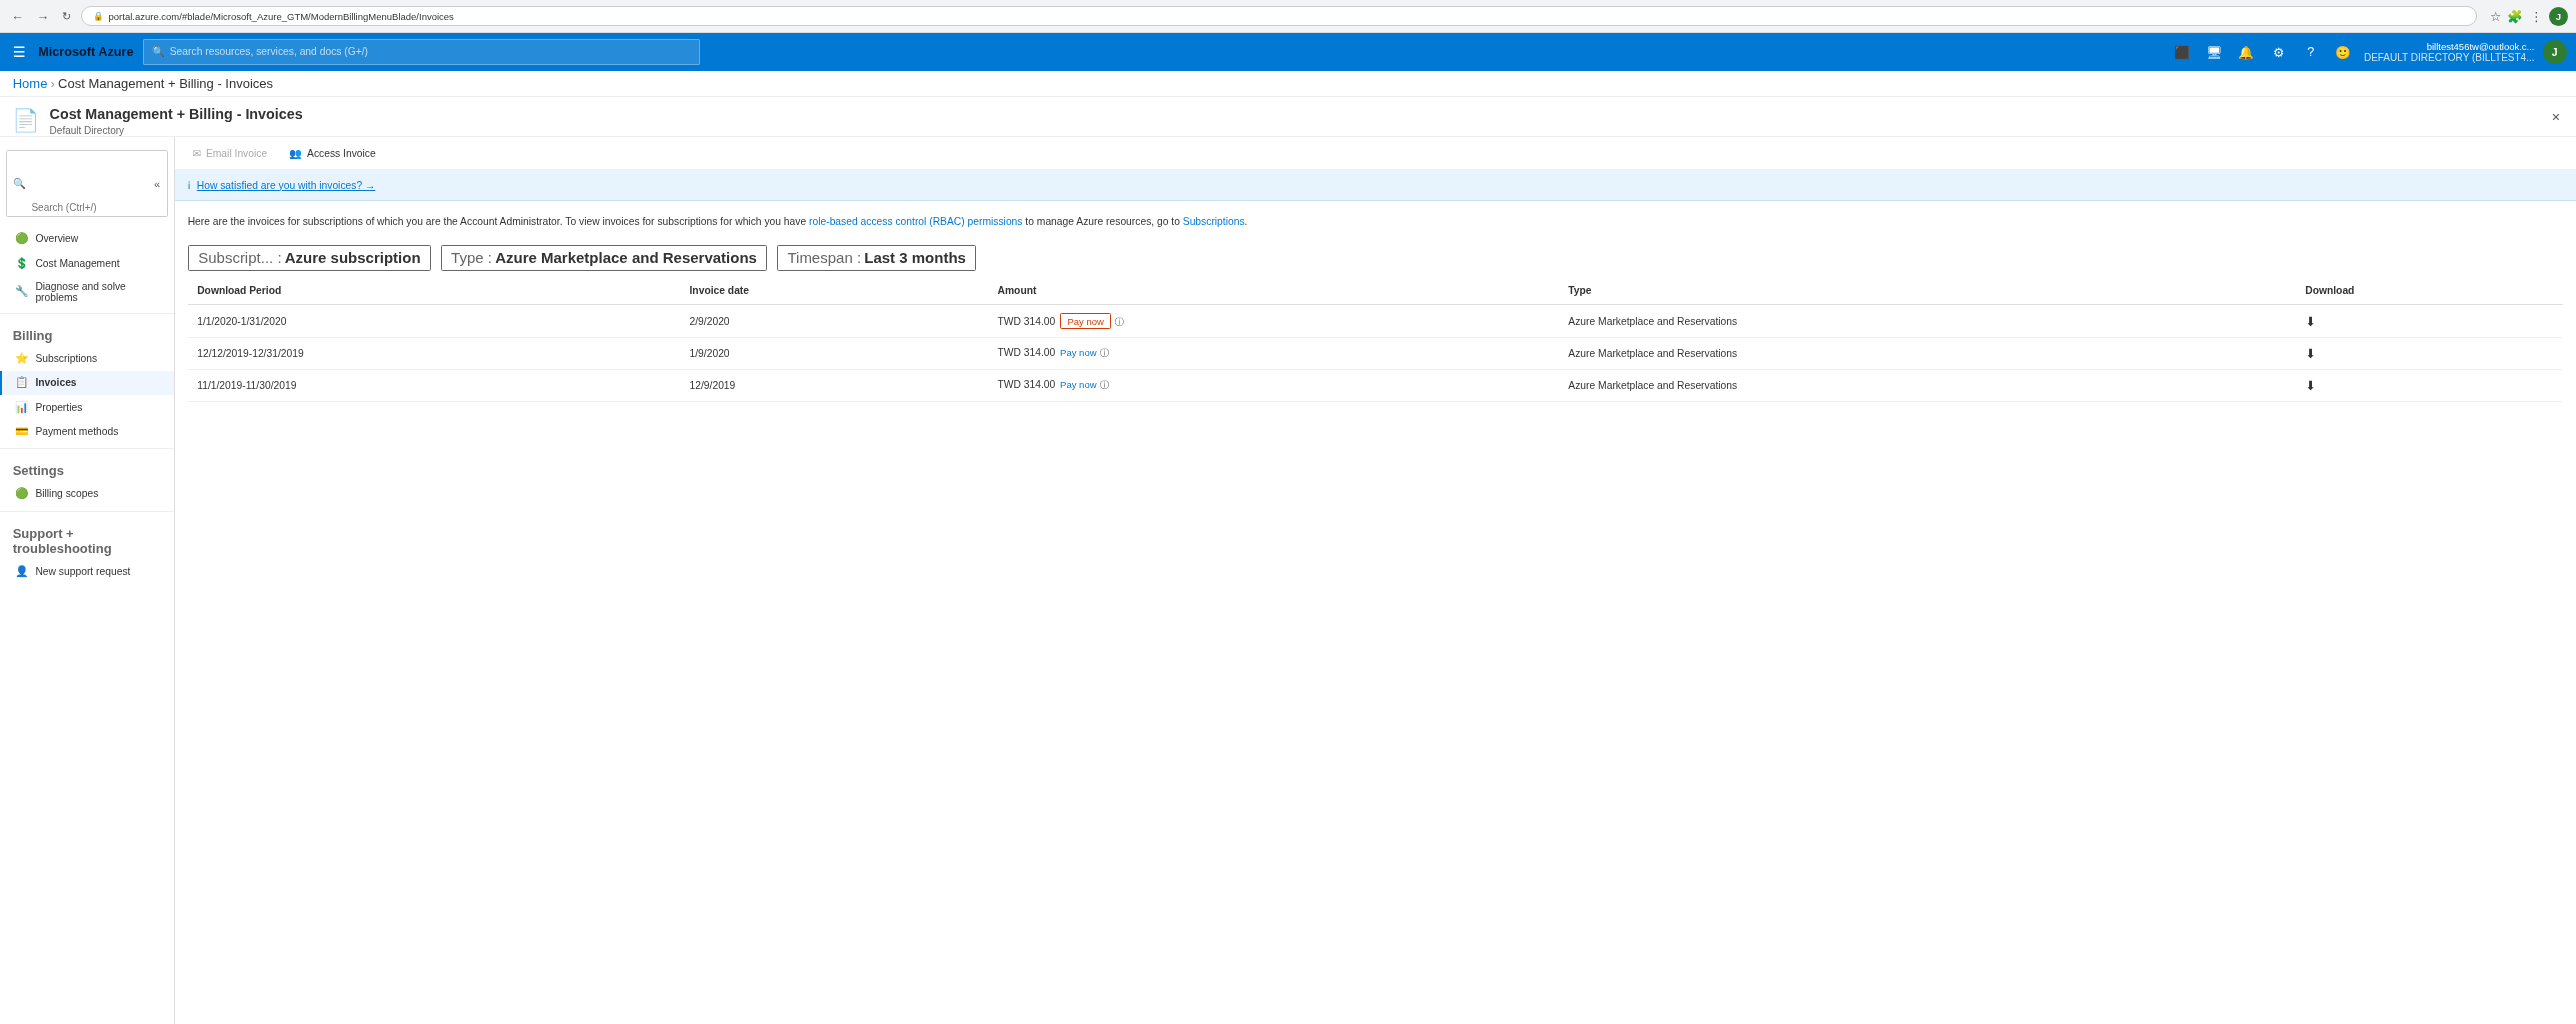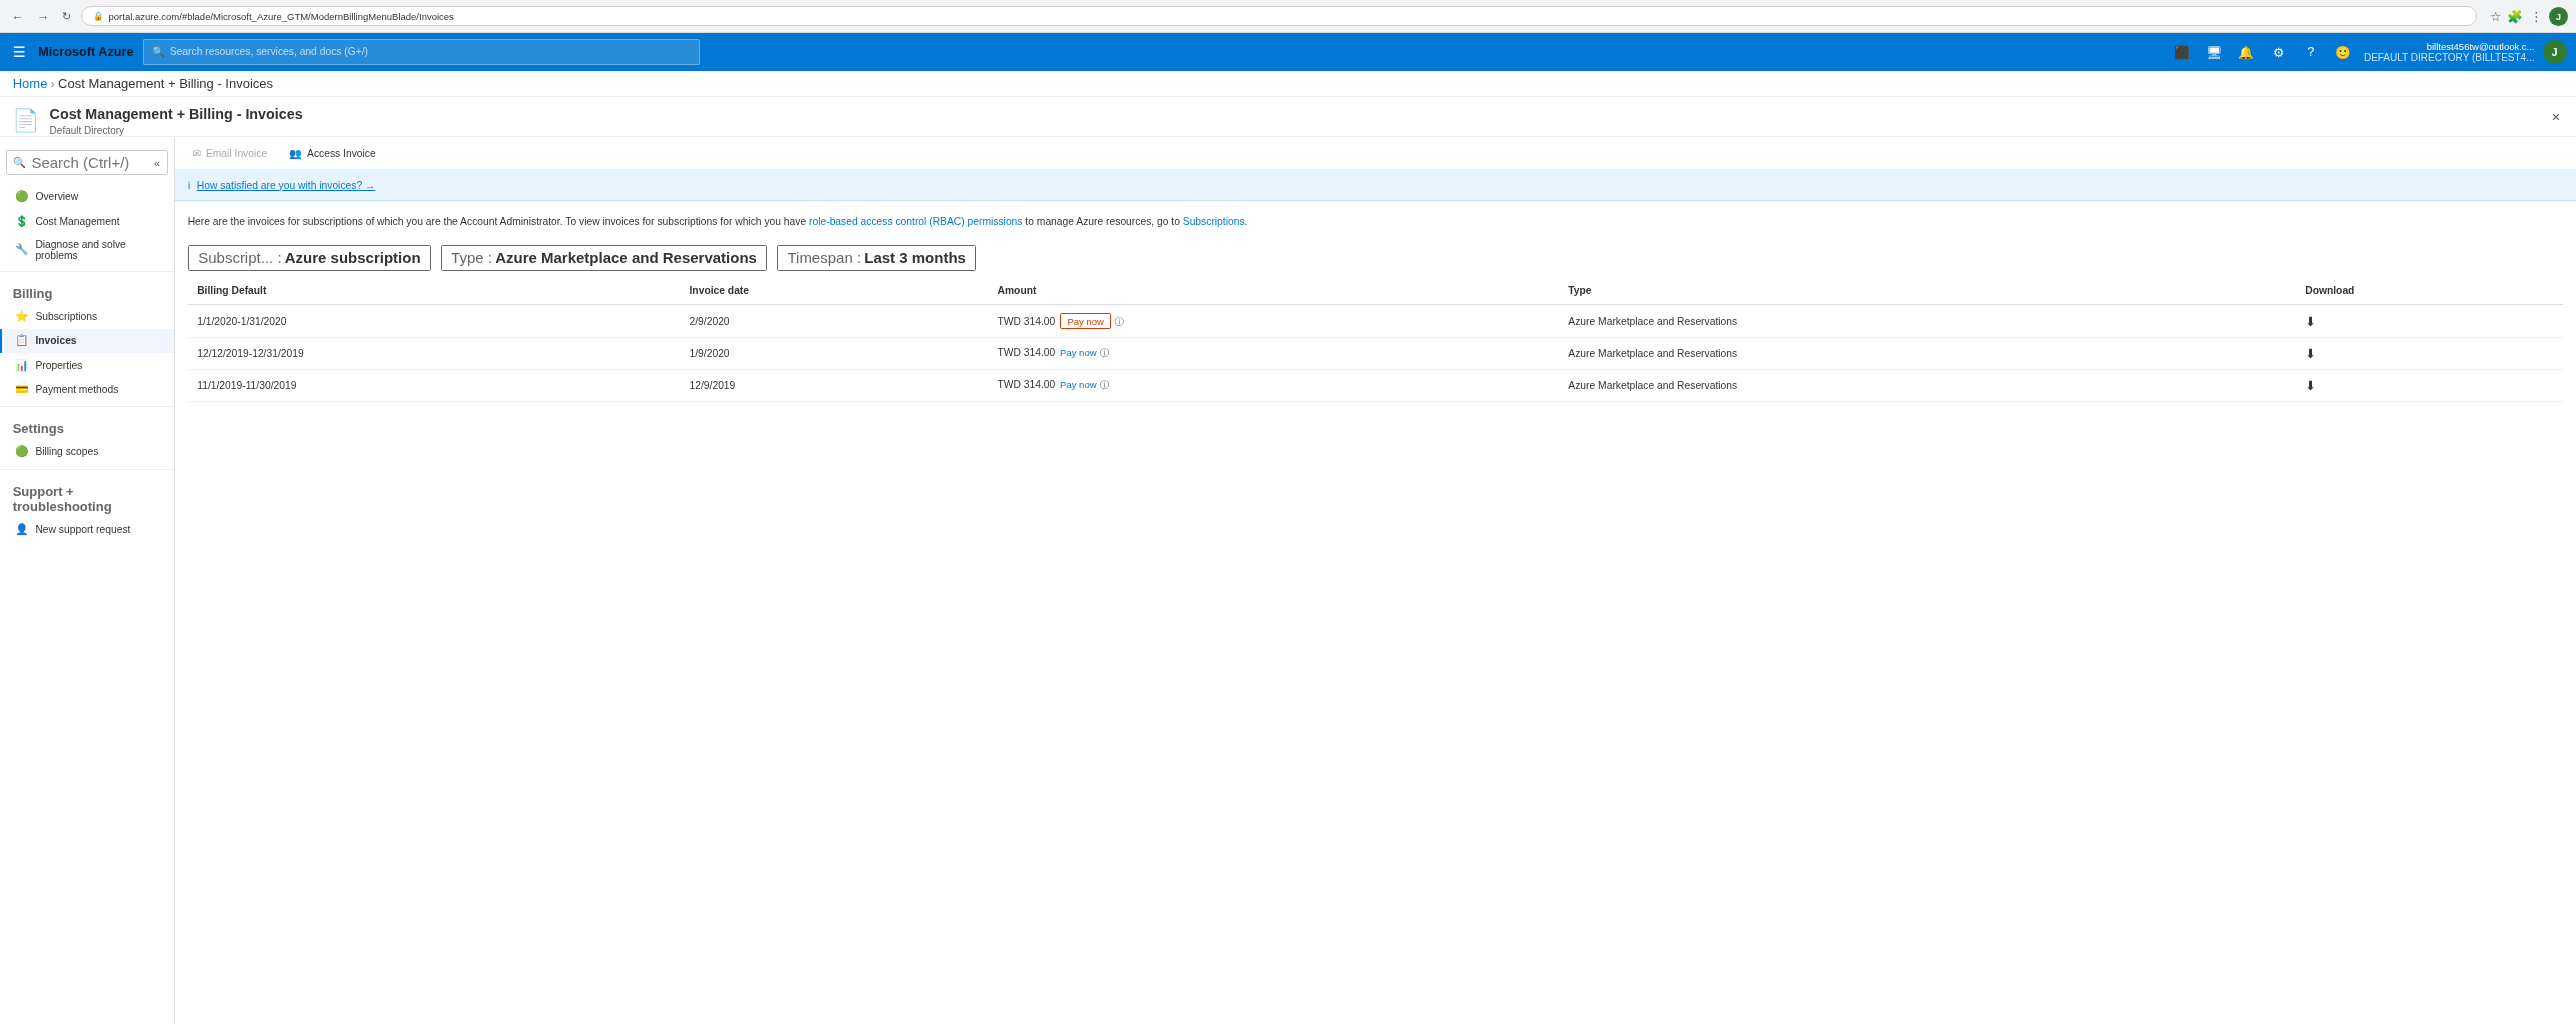--- a/index.html
+++ b/index.html
@@ -120,21 +120,21 @@
     }
     .sidebar-search {
       margin: 6.4px 6.4px 9.5px 6.4px;
       display: flex;
       align-items: center;
       border: 0.8px solid #ccc;
       border-radius: 1.6px;
       padding: 3.2px 6.4px;
       gap: 4.8px;
     }
-    .sidebar-search input { border: none; outline: none; font-size: 15px; width: 100%; }
+    .sidebar-search input { border: none; outline: none; font-size: 10px; width: 100%; margin-top: 48px; }
     .sidebar-collapse { background: none; border: none; cursor: pointer; font-size: 11px; color: #555; margin-left: auto; }
     .sidebar-item {
       display: flex; align-items: center; gap: 6.4px;
       padding: 5.6px 12.7px;
       cursor: pointer;
       font-size: 10.3px;
       color: #333;
       border-left: 2.4px solid transparent;
     }
     .sidebar-item.active { background: #f0f6ff; border-left-color: #0078d4; font-weight: 600; }
@@ -408,21 +408,21 @@
       <button class="filter-chip">
         <span class="filter-chip-label">Timespan : </span>
         <span class="filter-chip-value">Last 3 months</span>
       </button>
     </div>
 
     <div style="padding: 0 0 0 0;">
       <table class="invoice-table">
         <thead>
           <tr>
-            <th>Billing Default</th>
+            <th>Download Period</th>
             <th>Invoice date</th>
             <th>Amount</th>
             <th>Type</th>
             <th>Download</th>
           </tr>
         </thead>
         <tbody id="invoice-tbody">
         <tr>
               <td>1/1/2020-1/31/2020</td>
               <td>2/9/2020</td>

